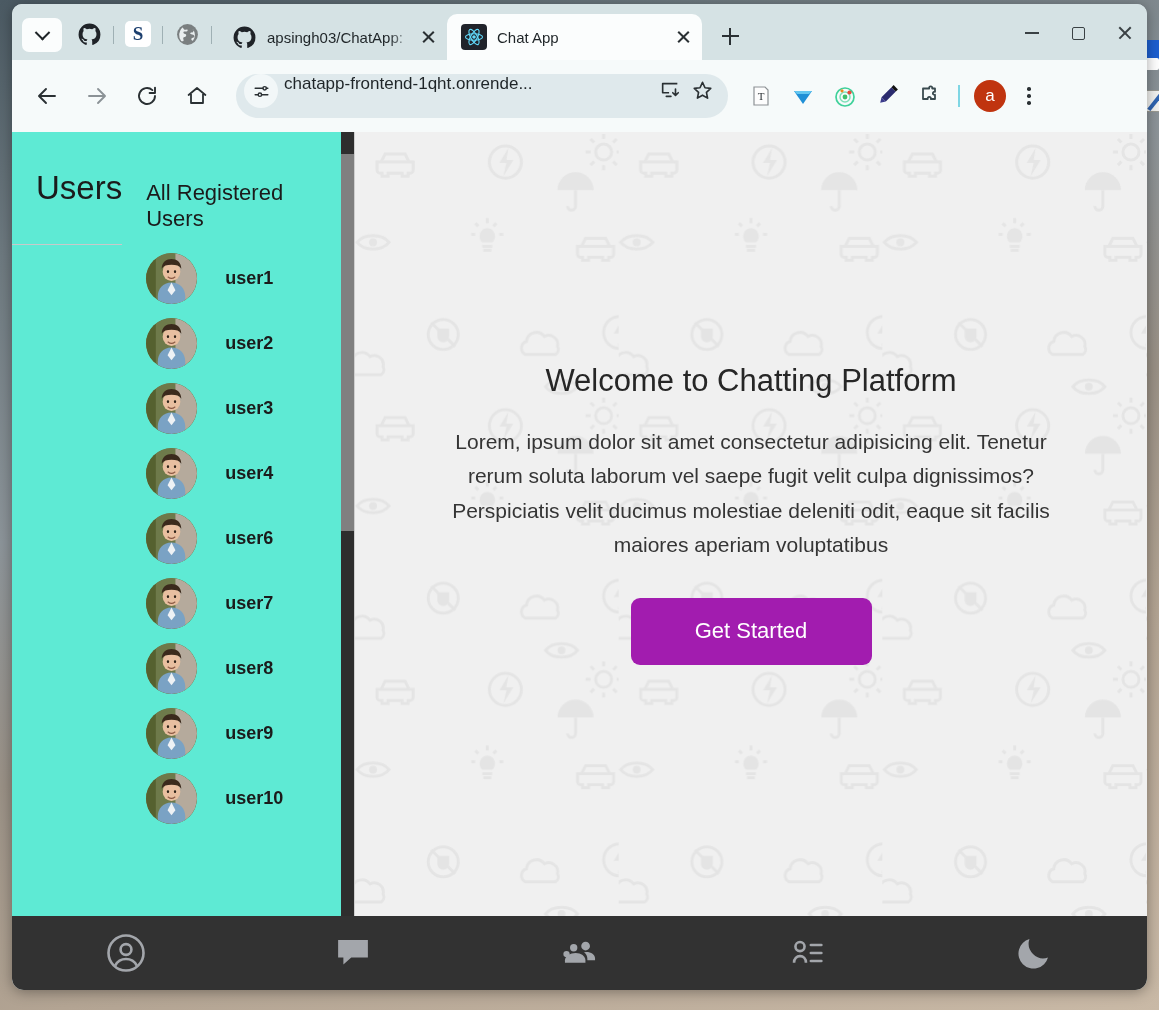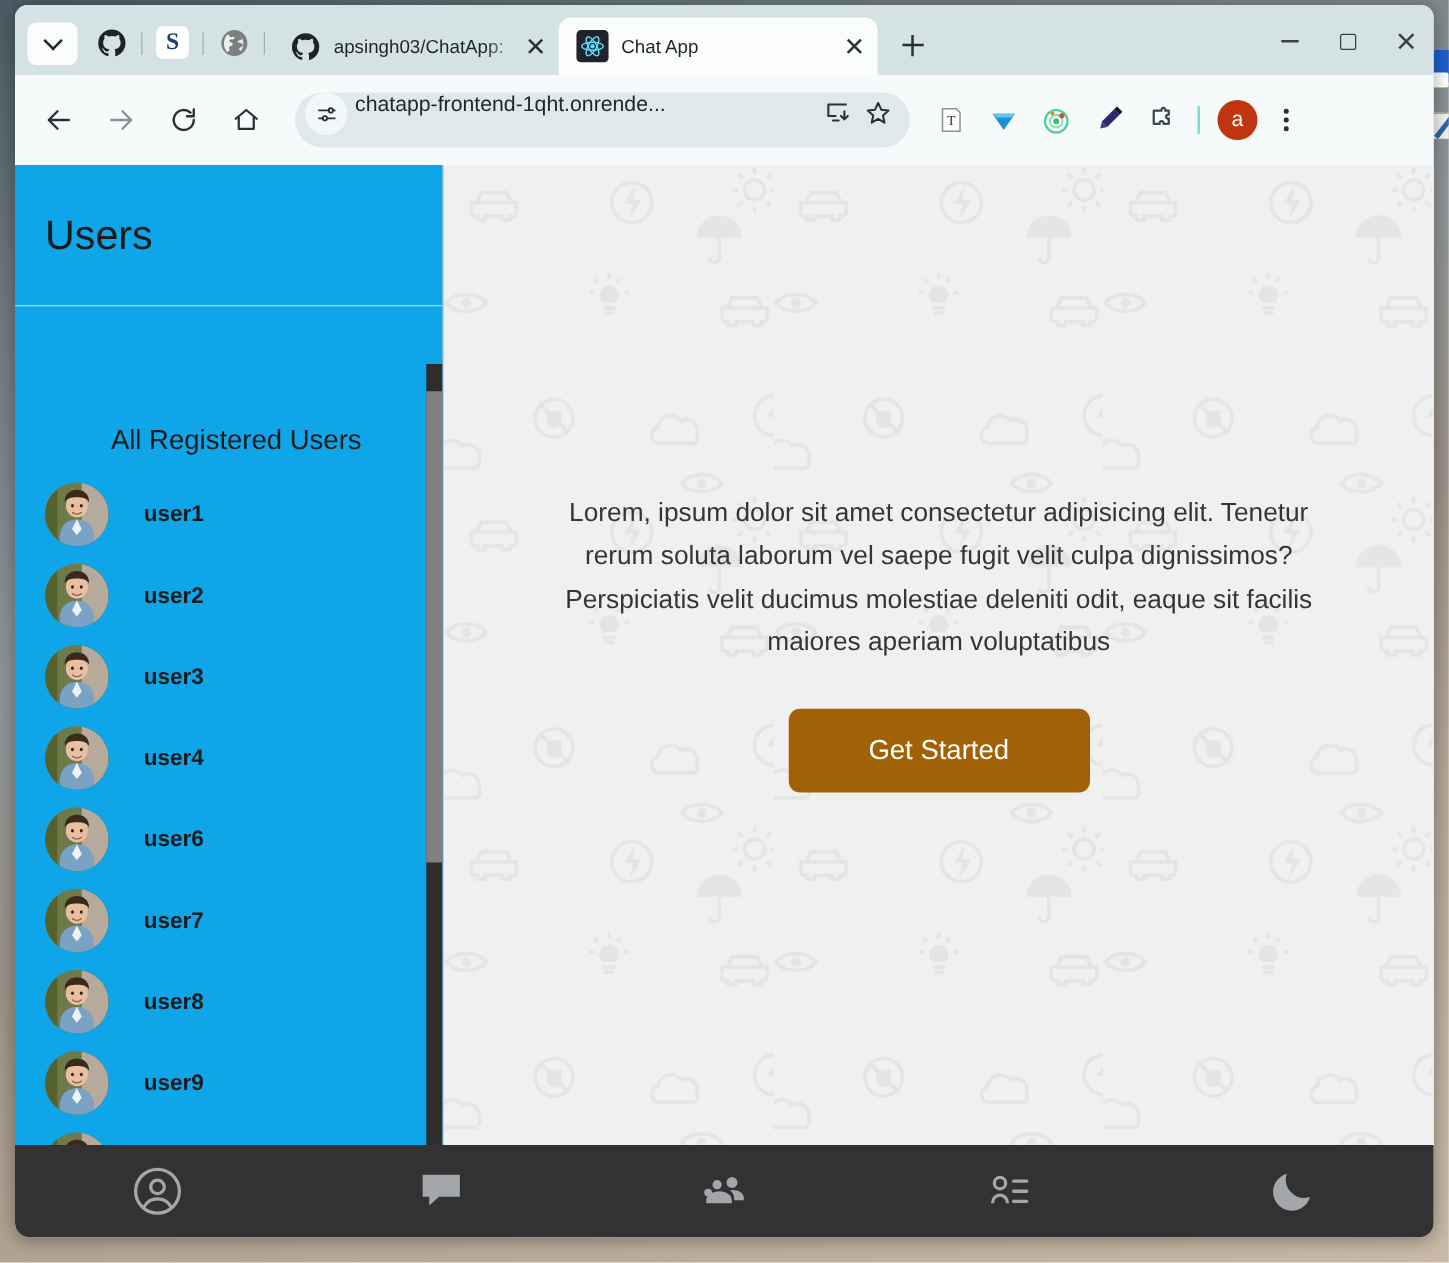--- a/index.html
+++ b/index.html
@@ -189,31 +189,31 @@
 
   
   #viewport {
     flex: 1; display: flex; background: #fff; position: relative;
     overflow: hidden;
   }
 
   
   #sidebar {
     width: 343px; flex: 0 0 343px;
-    background: #0ea5e9; display: flex; flex-direction: column;
-    border-right: 1px solid #cfcfcf; position: relative; gap: 46px;
+    background: #5eead4; display: flex; flex-direction: row;
+    border-right: 1px solid #cfcfcf; position: relative;
   }
   #sidebar-header {
     height: 113px; display: flex; align-items: center;
     padding-left: 24px; border-bottom: 1px solid #c9c9c9;
   }
   #sidebar-title { font-size: 33px; font-weight: 400; color: #1b1b1b; }
   #sidebar-body { flex: 1; position: relative; overflow: hidden; }
   #registered-label {
-    font-size: 22px; color: #1b1b1b; padding: 48px 12px 0 24px; text-align: center;
+    font-size: 22px; color: #1b1b1b; padding: 48px 12px 0 24px;
   }
   #user-list { padding-top: 14px; }
   .user-row {
     display: flex; align-items: center; height: 65px;
     padding-left: 24px; cursor: pointer;
   }
   .avatar {
     width: 51px; height: 51px; border-radius: 50%;
     flex: 0 0 51px; overflow: hidden; position: relative;
     background: #6d7a4a;
@@ -729,22 +729,23 @@
             <use href="#d-bolt" x="244" y="180"></use>
             <use href="#d-cloud" x="-10" y="216"></use>
             <use href="#d-umb" x="200" y="42"></use>
             <use href="#d-eye" x="188" y="240"></use>
           </pattern>
         </defs>
         <rect width="790" height="790" fill="url(#doodle-tile)"></rect>
       </svg>
 
       <div id="welcome-block">
+        <h1 id="welcome-title">Welcome to Chatting Platform</h1>
         <p id="welcome-text">Lorem, ipsum dolor sit amet consectetur adipisicing elit. Tenetur rerum soluta laborum vel saepe fugit velit culpa dignissimos? Perspiciatis velit ducimus molestiae deleniti odit, eaque sit facilis maiores aperiam voluptatibus</p>
-        <button id="get-started-btn" style="background: #a16207;">Get Started</button>
+        <button id="get-started-btn" style="background: #a21caf;">Get Started</button>
       </div>
     </div>
   </div>
 
   <div id="bottom-nav">
     <div class="nav-item">
       <svg width="42" height="42" viewBox="0 0 24 24">
         <circle cx="12" cy="12" r="10" fill="none" stroke="#a3a6ab" stroke-width="1.5"></circle>
         <circle cx="12" cy="10" r="3.1" fill="none" stroke="#a3a6ab" stroke-width="1.5"></circle>
         <path d="M5.8 19.2a7 7 0 0 1 12.4 0" fill="none" stroke="#a3a6ab" stroke-width="1.5"></path>

